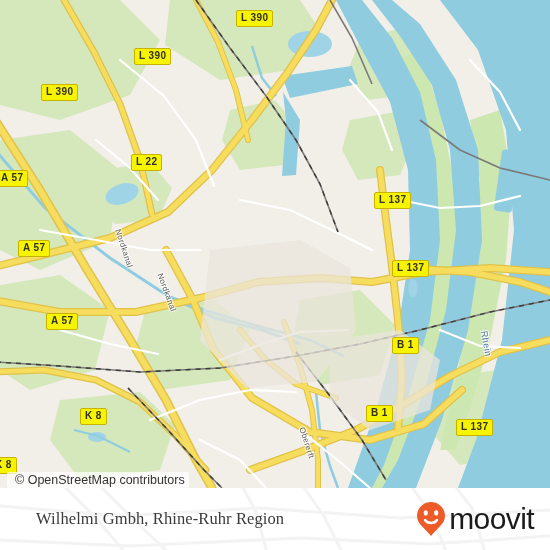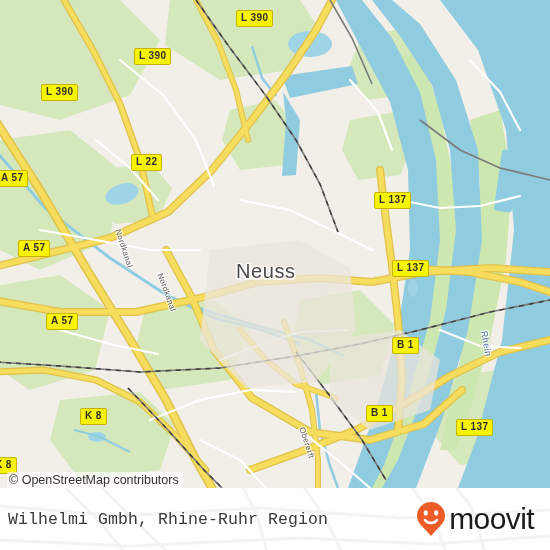--- a/index.html
+++ b/index.html
@@ -82,21 +82,21 @@
   }
 
   
   #attribution {
     position: absolute;
     left: 7px;
     bottom: 0px;
     font-size: 12.5px;
     color: #333333;
     background: rgba(255,255,255,.72);
-    padding: 1px 4px 1px 2px;
+    padding: 1px 4px 1px 8px;
     border-radius: 2px;
     font-family: "Liberation Sans", sans-serif;
     letter-spacing: 0px;
   }
 
   
   #callout {
     position: absolute;
     left: 192px;
     top: 124px;
@@ -137,28 +137,28 @@
     background: #ffffff;
     overflow: hidden;
   }
   #footer-watermark {
     position: absolute;
     left: 0; top: -6px;
     opacity: .30;
   }
   #footer-title {
     position: absolute;
-    left: 8px;
+    left: 36px;
     top: 50%;
     transform: translateY(-50%);
     font-size: 16.5px;
     color: #3a3a3a;
     letter-spacing: .1px;
     white-space: nowrap;
-    font-family: Liberation Mono, monospace;
+    font-family: Liberation Serif, serif;
   }
   #brand {
     position: absolute;
     right: 16px;
     top: 50%;
     transform: translateY(-50%);
     display: flex;
     align-items: center;
     gap: 3px;
   }
@@ -326,21 +326,20 @@
     <div class="shield" style="left:18px;  top:240px;">A 57</div>
     <div class="shield" style="left:46px;  top:313px;">A 57</div>
     <div class="shield" style="left:374px; top:192px;">L 137</div>
     <div class="shield" style="left:392px; top:260px;">L 137</div>
     <div class="shield" style="left:456px; top:419px;">L 137</div>
     <div class="shield" style="left:392px; top:337px;">B 1</div>
     <div class="shield" style="left:366px; top:405px;">B 1</div>
     <div class="shield" style="left:80px;  top:408px;">K 8</div>
     <div class="shield" style="left:-10px; top:457px;">K 8</div>
 
-    <div class="map-label city-label" style="left:236px; top:260px;">Neuss</div>
 
     <div class="map-label stream-label" style="left:122px; top:228px; transform:rotate(72deg); transform-origin:left top;">Nordkanal</div>
     <div class="map-label stream-label" style="left:164px; top:272px; transform:rotate(70deg); transform-origin:left top;">Nordkanal</div>
     <div class="map-label stream-label" style="left:306px; top:426px; transform:rotate(72deg); transform-origin:left top;">Obererft</div>
 
     <div class="map-label water-label" style="left:489px; top:330px; transform:rotate(80deg); transform-origin:left top;">Rhein</div>
 
     <div id="attribution">© OpenStreetMap contributors</div>
 
   </div>

